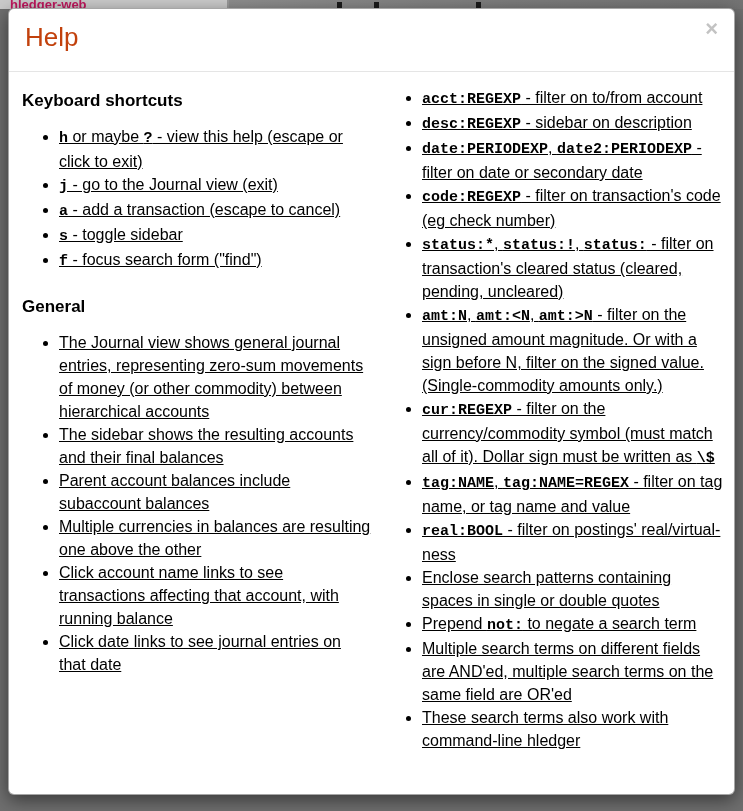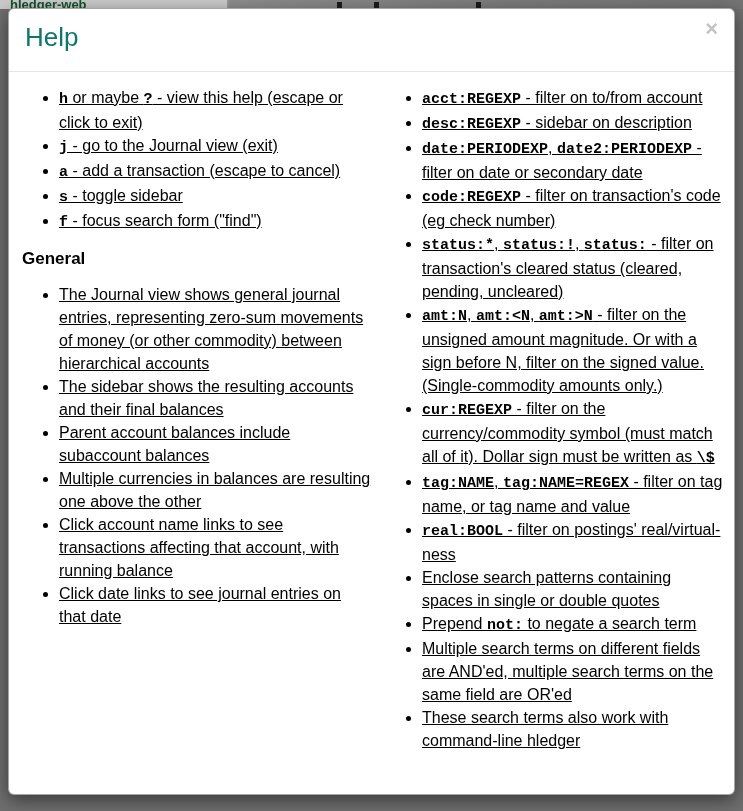--- a/index.html
+++ b/index.html
@@ -8,51 +8,51 @@
     background:#6f6f6f;
     font-family:"Liberation Sans",sans-serif;
     -webkit-font-smoothing:antialiased;
   }
   
   .top-strip{position:absolute;top:0;left:0;width:743px;height:9px;display:flex;}
   .strip-left{width:227px;height:9px;background:#cbcbcb;position:relative;overflow:hidden;}
   .bg-link{
     position:absolute;top:-1px;left:10px;
     font-size:13px;font-weight:bold;line-height:12px;
-    color:#14532d;text-decoration:underline;
+    color:#be185d;text-decoration:underline;
   }
   .strip-divider{width:2px;height:9px;background:#9a9a9a;}
   .strip-right{flex:1;height:9px;position:relative;
     background:linear-gradient(90deg,#8e8e8e 0%,#7c7c7c 55%,#747474 100%);}
   .glyph-frag{position:absolute;top:2px;width:5px;height:7px;background:#1c1c1c;}
   .frag-1{left:108px;} .frag-2{left:145px;} .frag-3{left:247px;}
 
   
   .modal{
     position:absolute;left:8px;top:8px;width:727px;height:787px;
     box-sizing:border-box;background:#fff;
     border:1px solid rgba(0,0,0,0.35);border-radius:6px;
     box-shadow:0 5px 18px rgba(0,0,0,0.5);
     overflow:hidden;
   }
   .modal-header{position:relative;height:62px;border-bottom:1px solid #e5e5e5;}
-  .modal-title{position:absolute;left:16px;top:12px;font-size:26px;line-height:32px;font-weight:400;color:#0f766e;}
+  .modal-title{position:absolute;left:16px;top:12px;font-size:26px;line-height:32px;font-weight:400;color:#c2410c;}
   .close{
     position:absolute;right:16px;top:9px;
     background:none;border:none;padding:0;margin:0;
     font-family:inherit;font-size:22px;font-weight:bold;line-height:22px;
     color:#c3c3c3;cursor:pointer;
   }
   .modal-body{
     display:grid;grid-template-columns:349px 1fr;column-gap:14px;
     padding:0 8px 20px 13px;color:#000;
   }
   .section-heading{font-size:17px;font-weight:bold;margin-top:19px;}
   .section-heading + ul{margin-top:14px;}
-  .col .section-heading:not(:first-child){margin-top:15px;}
+  .col .section-heading:not(:first-child){margin-top:24px;}
   ul{margin:14px 0 9px;padding-left:37px;font-size:16px;line-height:23px;text-decoration:underline;}
   li{margin:0;padding:0;}
   code{font-family:"Liberation Mono","DejaVu Sans Mono",monospace;font-weight:bold;font-size:15px;}
 </style>
 </head>
 <body>
 
 <div class="top-strip">
   <div class="strip-left">
     <a class="bg-link" href="#">hledger-web</a>
@@ -65,20 +65,21 @@
   </div>
 </div>
 
 <div class="modal">
   <div class="modal-header">
     <div class="modal-title">Help</div>
     <button class="close">×</button>
   </div>
   <div class="modal-body">
     <div class="col" id="col-left">
+        <div class="section-heading">Keyboard shortcuts</div>
         <ul>
           <li><code>h</code><span> or maybe </span><code>?</code><span> - view this help (escape or click to exit)</span></li>
           <li><code>j</code><span> - go to the Journal view (exit)</span></li>
           <li><code>a</code><span> - add a transaction (escape to cancel)</span></li>
           <li><code>s</code><span> - toggle sidebar</span></li>
           <li><code>f</code><span> - focus search form ("find")</span></li>
         </ul>
         <div class="section-heading">General</div>
         <ul>
           <li><span>The Journal view shows general journal entries, representing zero-sum movements of money (or other commodity) between hierarchical accounts</span></li>

